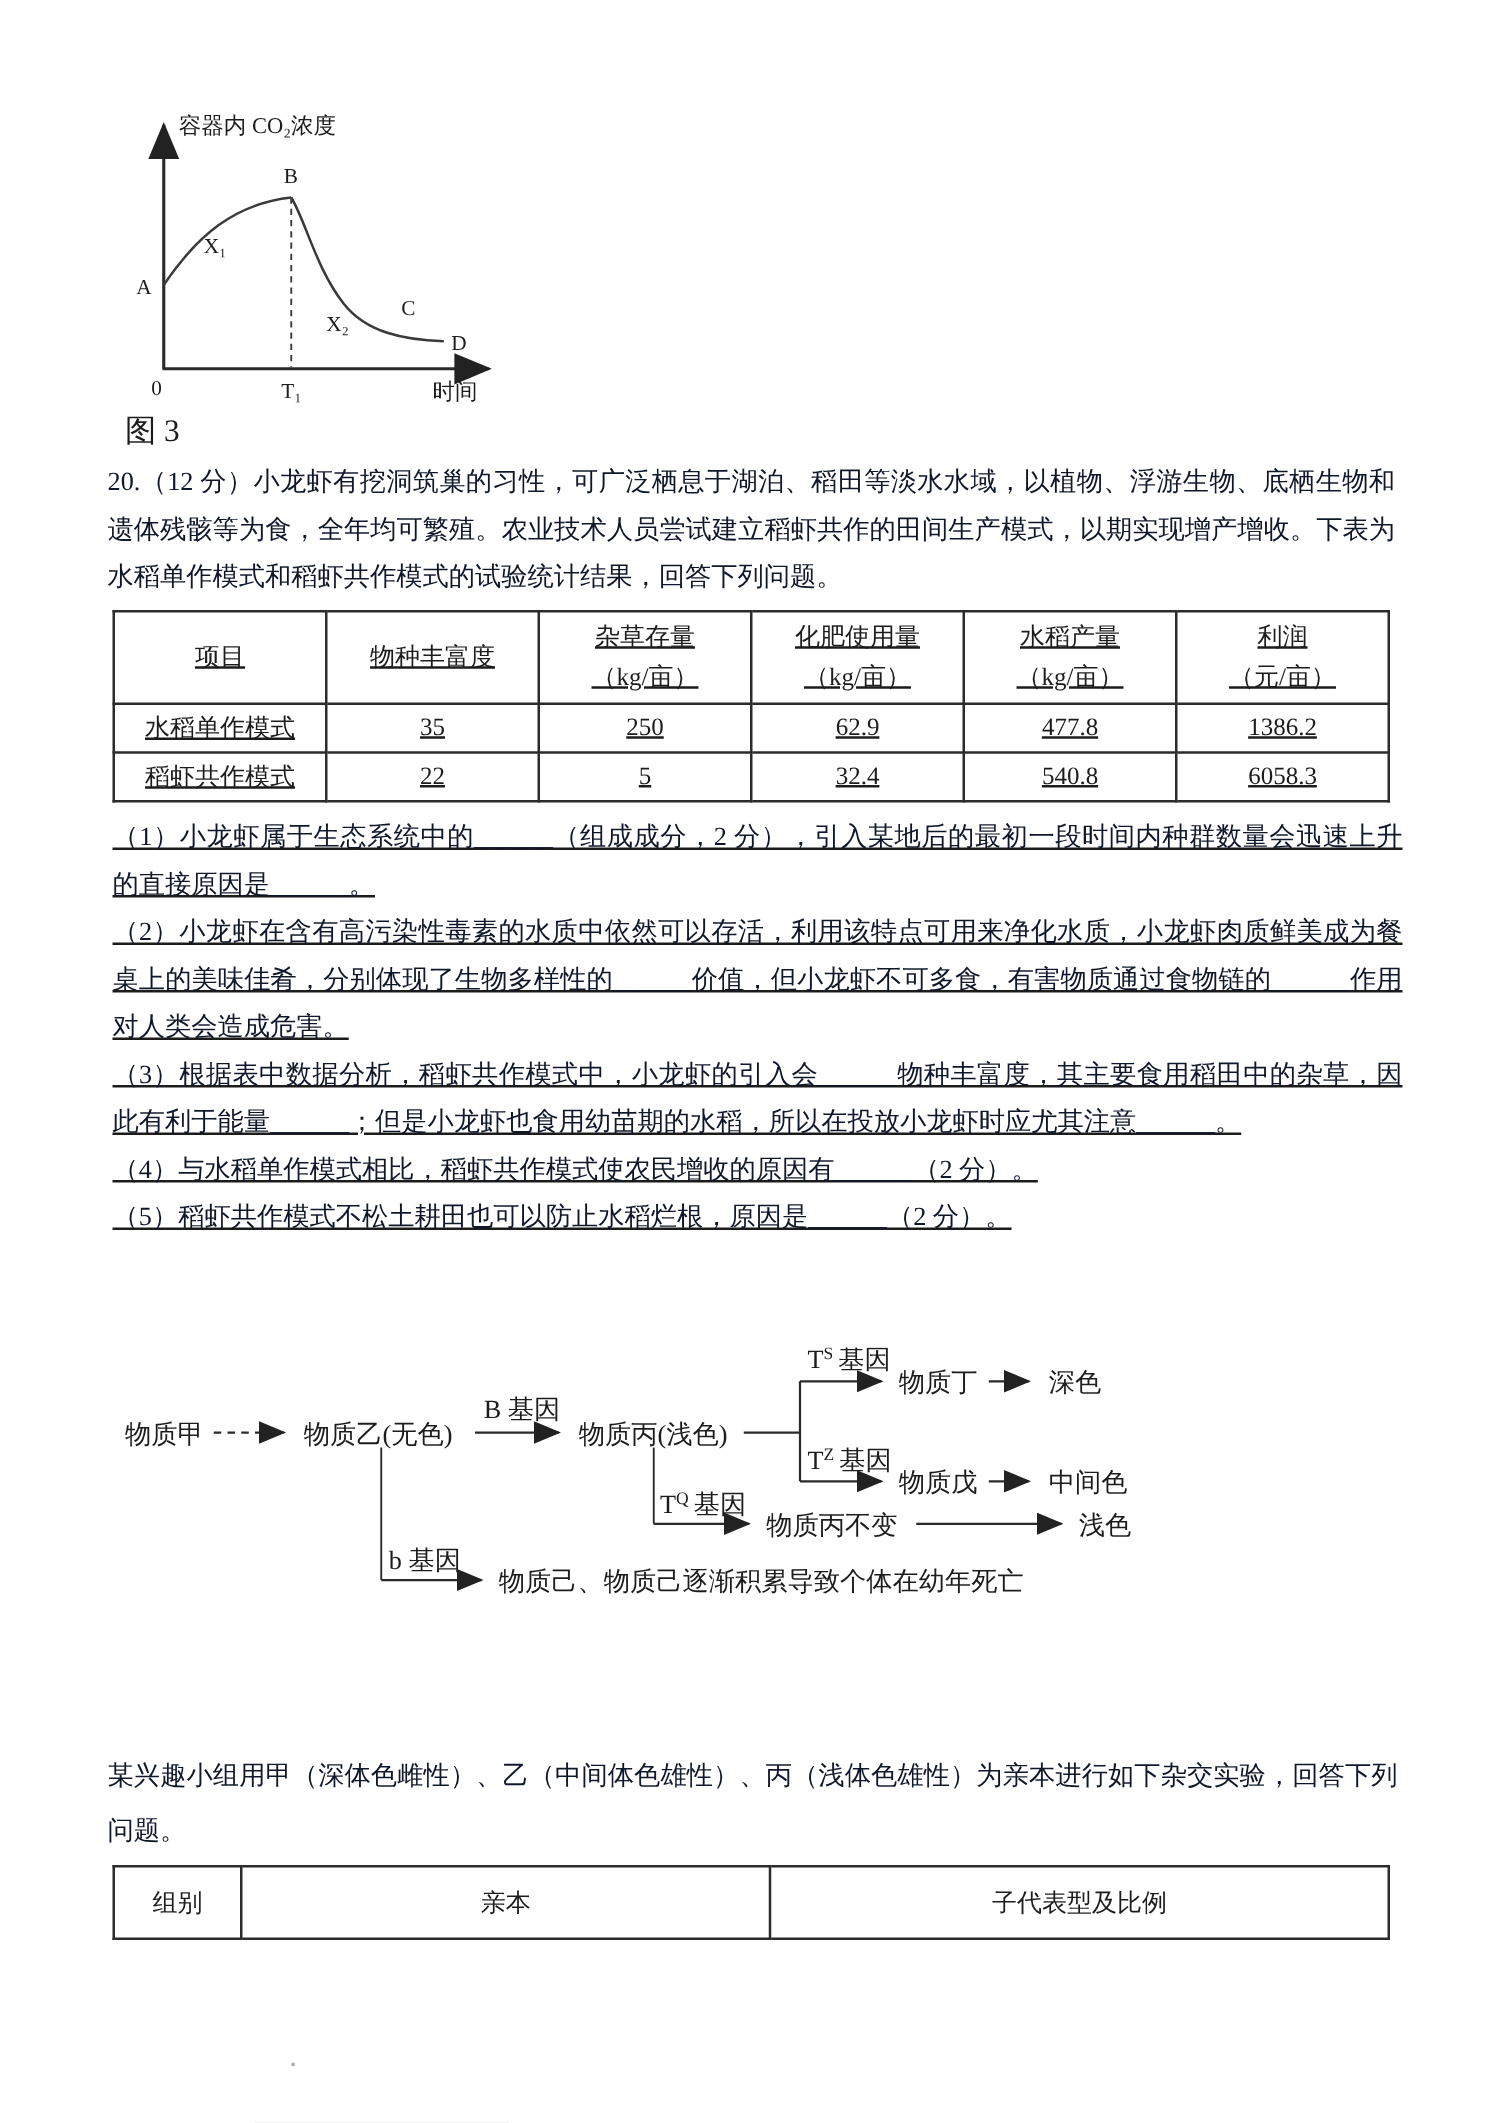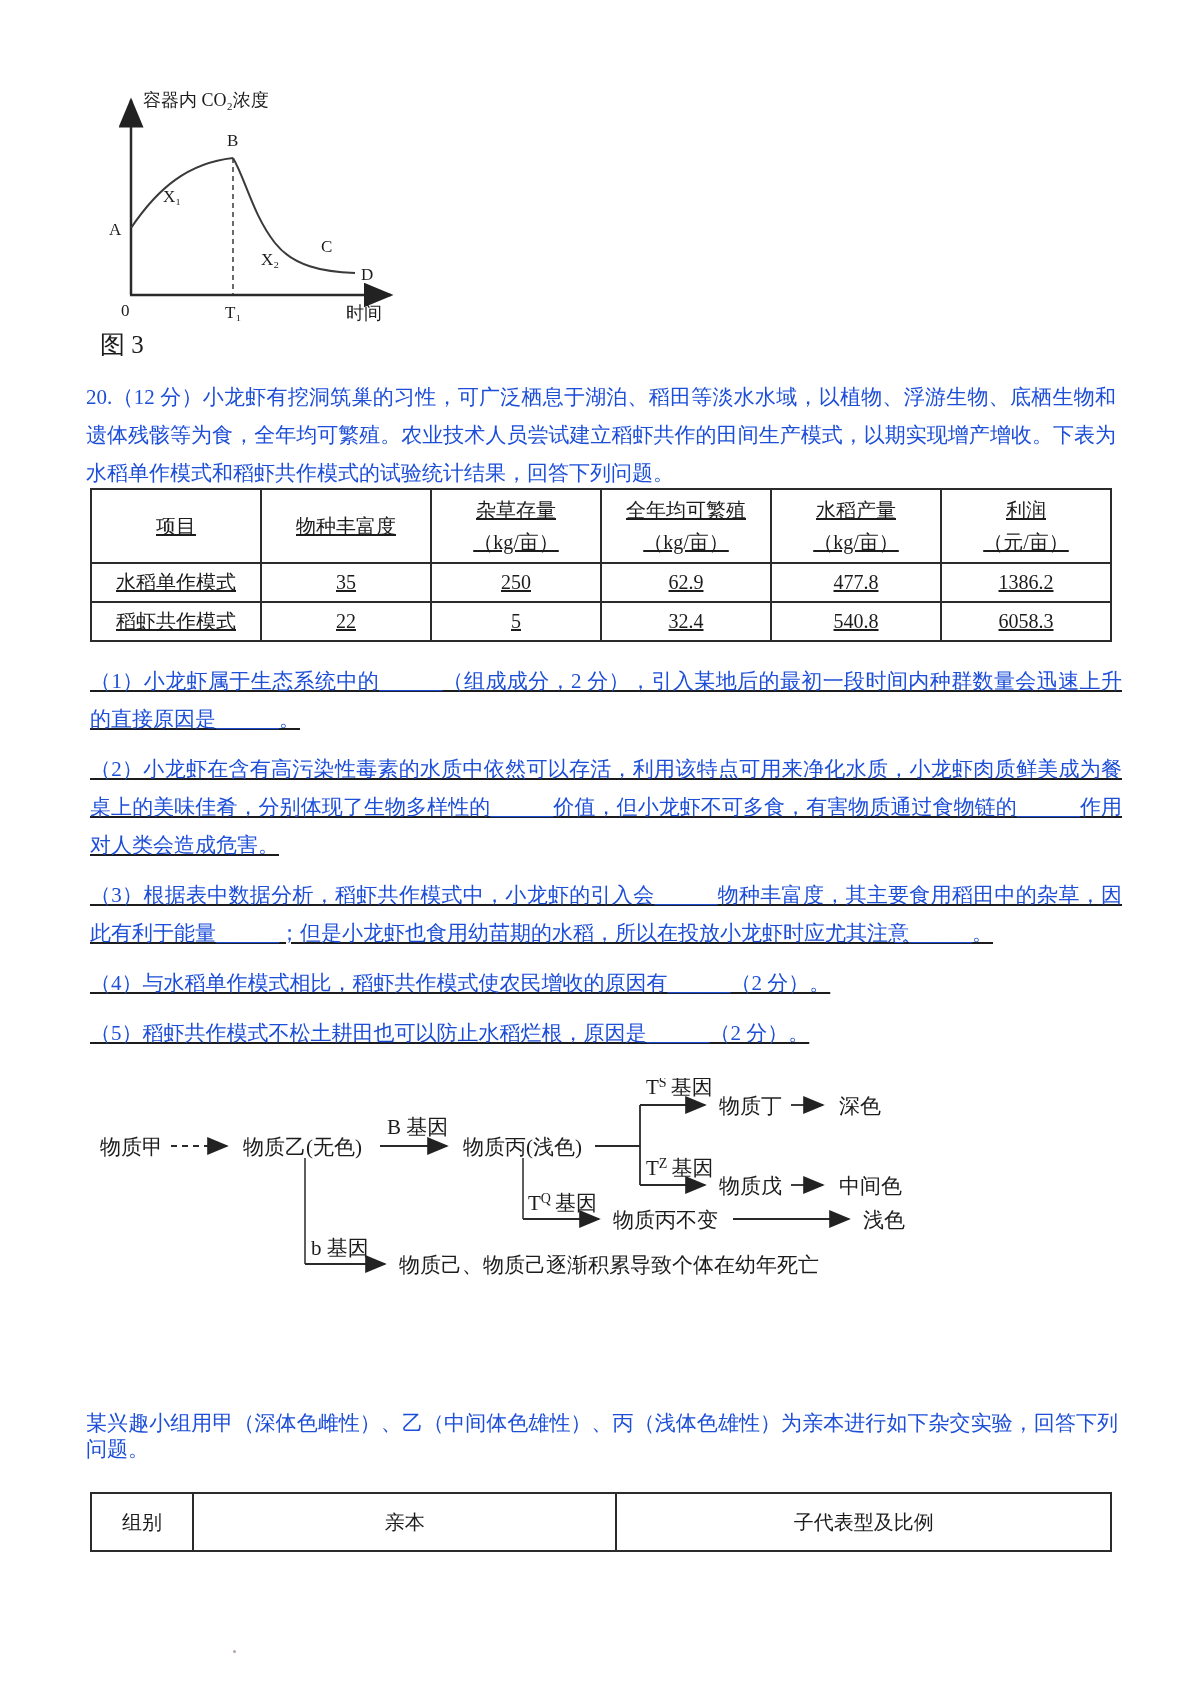--- a/index.html
+++ b/index.html
@@ -10,22 +10,21 @@
     background:#ffffff;
     font-family:"Liberation Serif","DejaVu Serif",serif;
     color:#1c1c1c;
     overflow:hidden;
   }
   p{margin:0;}
   .para{
     font-size:21px;
     line-height:38px;
     text-align:justify;
-    color:#1d4ed8;
-    margin-top:12px;
+    color:#0f172a;
   }
   .abs{position:absolute;}
   sup{font-size:13px;vertical-align:super;line-height:0;}
   
   #fig3{left:93px;top:80px;}
   #fig3-caption{left:100px;top:328px;font-size:25px;}
   
   #q20-stem{left:86px;top:366px;width:1030px;}
   #table1-wrap{left:90px;top:488px;width:1022px;text-decoration:underline;}
   table{border-collapse:collapse;table-layout:fixed;width:100%;}
@@ -38,21 +37,21 @@
   #table1-wrap th{height:72px;}
   #table1-wrap th div{line-height:32px;}
   #table1-wrap th div:empty{display:none;}
   #table1-wrap td{height:37px;}
   #q20-subs{left:90px;top:650px;width:1032px;text-decoration:underline;}
   
   #q21-stem{left:86px;top:995px;width:1032px;}
   #q21-stem .para{line-height:50px;}
   #gene-diagram{left:95px;top:1078px;}
   #post-text{left:86px;top:1398px;width:1032px;}
-  #post-text .para{line-height:26px;}
+  #post-text .para{line-height:44px;}
   #table2-wrap{left:90px;top:1492px;width:1022px;}
   #table2-wrap th{
     border:2px solid #2b2b2b;
     height:54px;text-align:center;vertical-align:middle;
     font-weight:normal;font-size:20px;color:#1c1c1c;
   }
   .svgtext{font-family:"Liberation Serif","DejaVu Serif",serif;fill:#1c1c1c;}
   .artifact-dot{
     position:absolute;left:233px;top:1650px;width:3px;height:3px;
     background:#b5a9a0;border-radius:50%;
@@ -102,21 +101,21 @@
               <div>项目</div>
             </th>
           <th>
               <div>物种丰富度</div>
             </th>
           <th>
               <div>杂草存量</div>
               <div>（kg/亩）</div>
             </th>
           <th>
-              <div>全年均可繁殖</div>
+              <div>化肥使用量</div>
               <div>（kg/亩）</div>
             </th>
           <th>
               <div>水稻产量</div>
               <div>（kg/亩）</div>
             </th>
           <th>
               <div>利润</div>
               <div>（元/亩）</div>
             </th>

